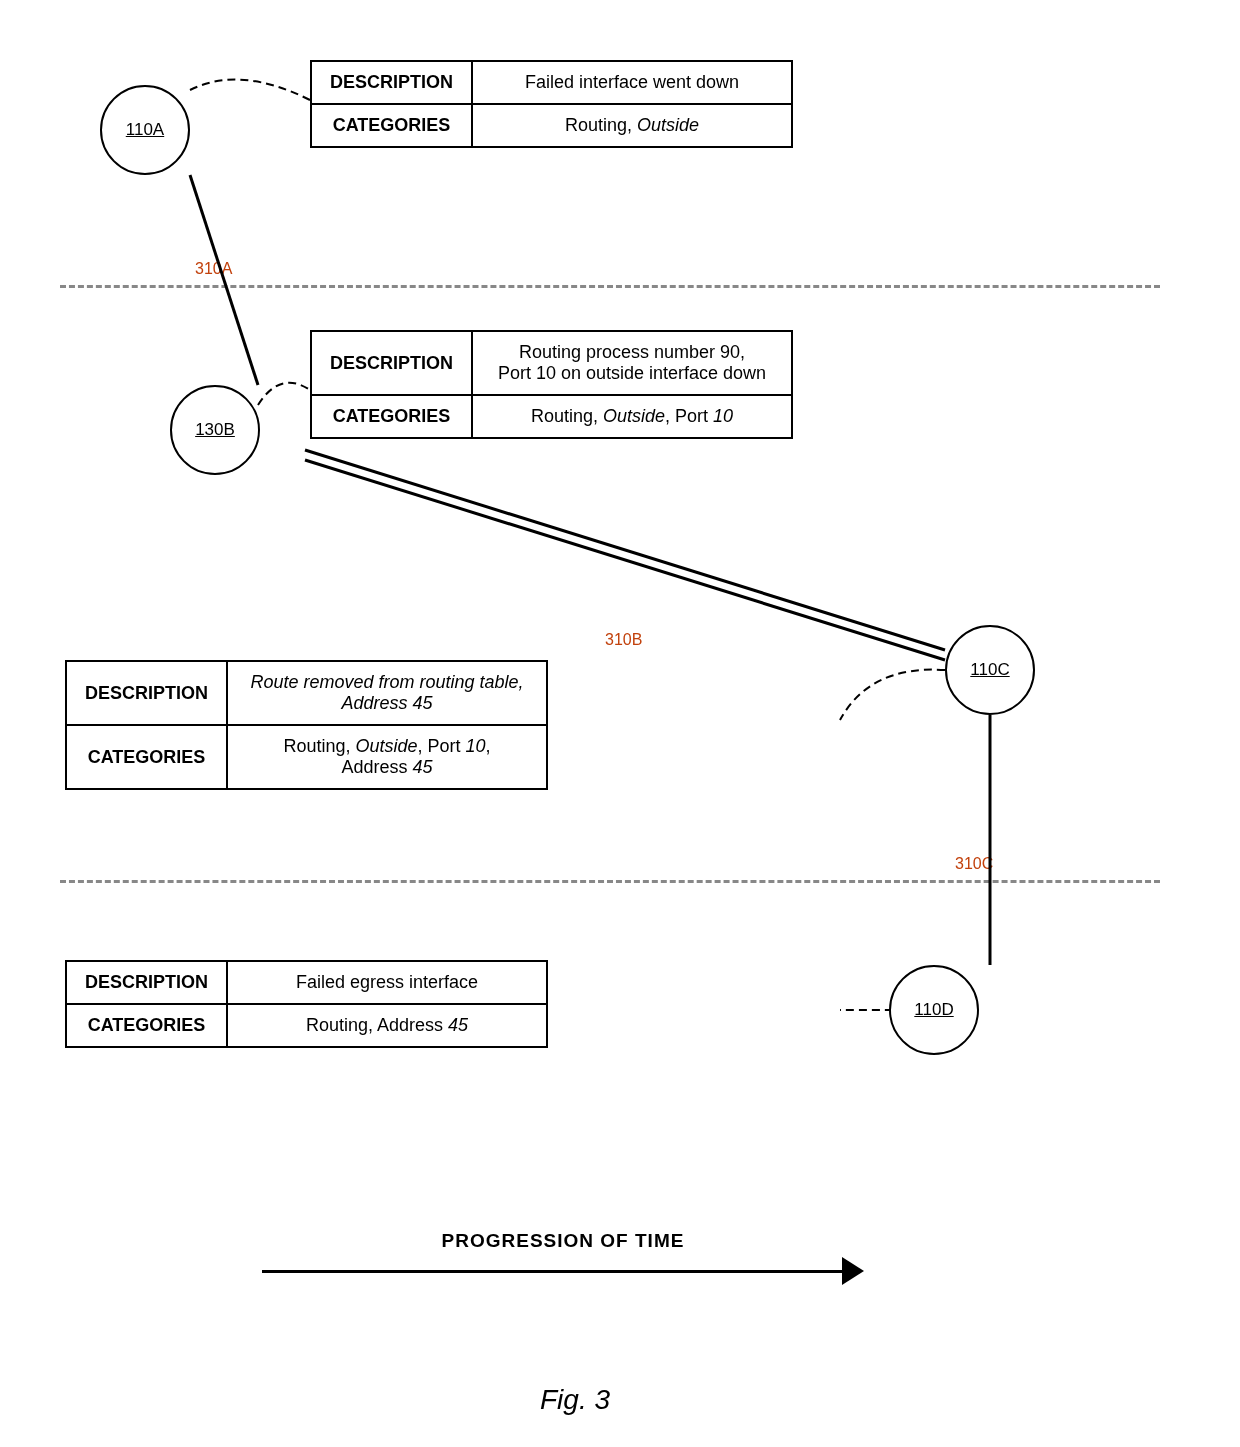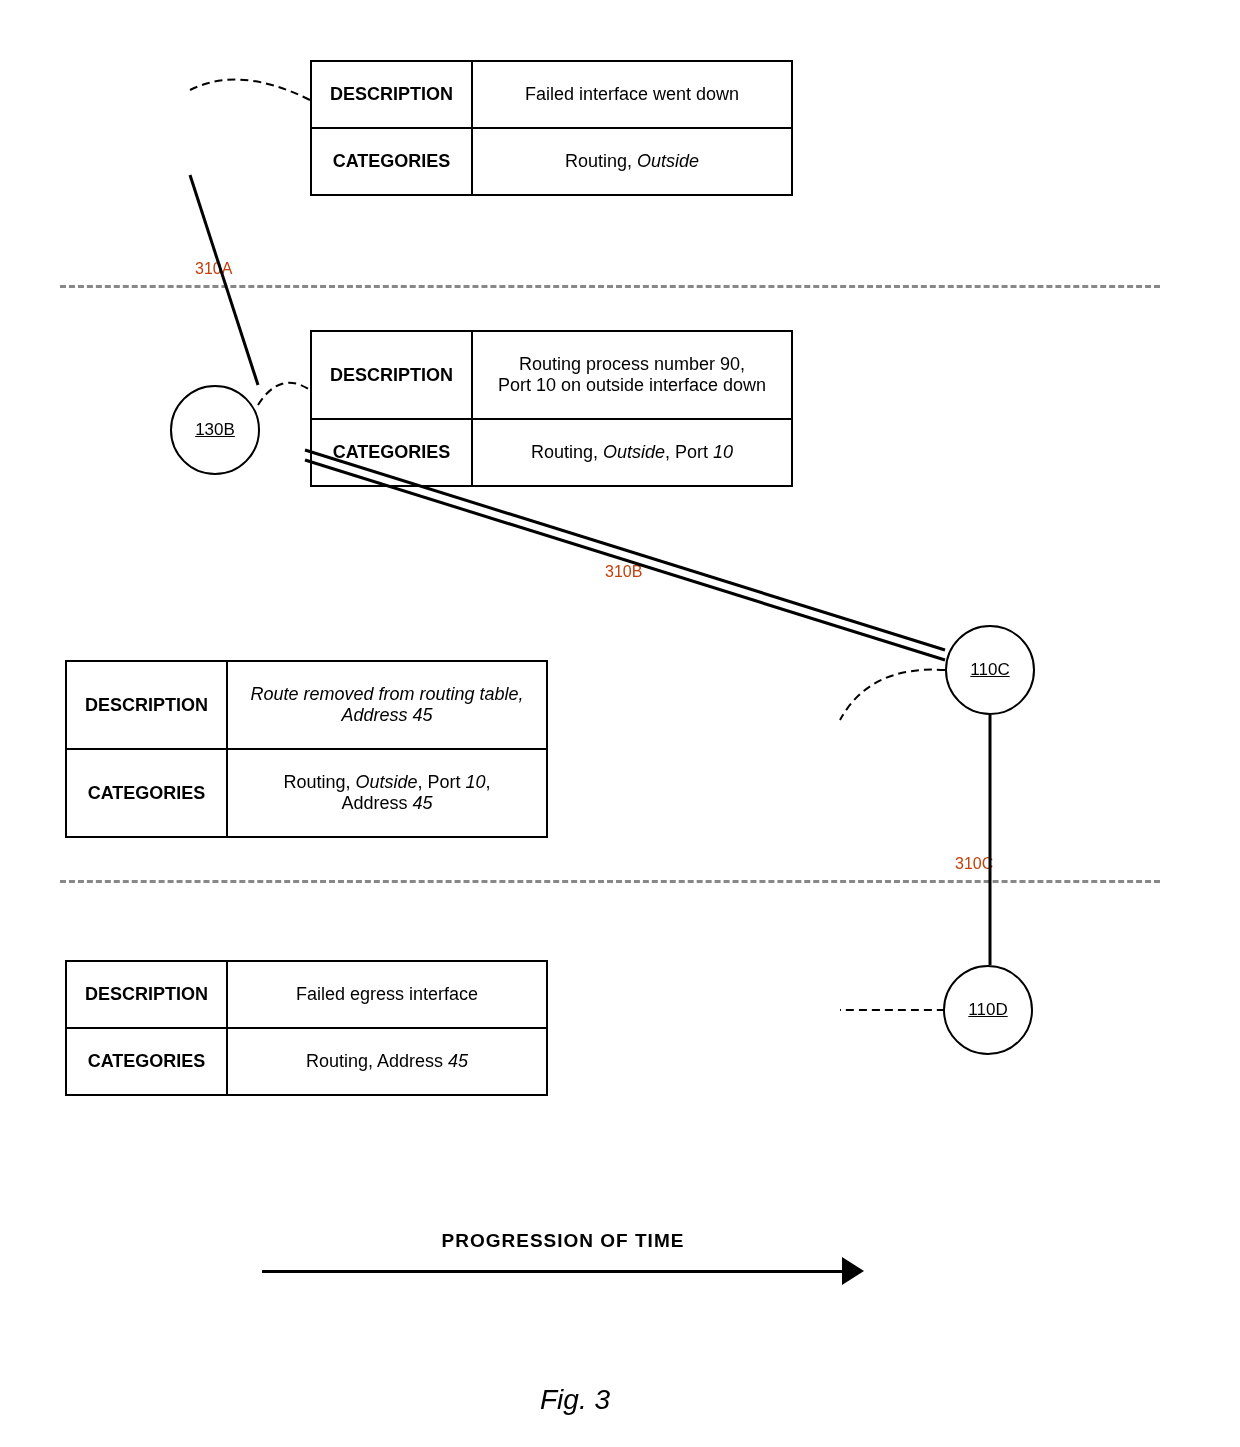--- a/index.html
+++ b/index.html
@@ -18,21 +18,21 @@
       background: #fff;
     }
 
     
     .info-table {
       border-collapse: collapse;
       border: 2px solid #000;
     }
     .info-table td {
       border: 2px solid #000;
-      padding: 22px 18px;
+      padding: 10px 18px;
       font-size: 18px;
       vertical-align: middle;
     }
     .info-table td.label-cell {
       font-weight: bold;
       text-align: center;
       background: #fff;
       white-space: nowrap;
       min-width: 140px;
     }
@@ -148,37 +148,40 @@
     <path d="M 945 670 Q 870 665 840 720" stroke="#000" stroke-width="2" fill="none" stroke-dasharray="8,5"></path>
 
     <line x1="990" y1="715" x2="990" y2="965" stroke="#000" stroke-width="3"></line>
 
     <path d="M 945 1010 Q 870 1010 840 1010" stroke="#000" stroke-width="2" fill="none" stroke-dasharray="8,5"></path>
   </svg>
 
   <div class="dashed-line" style="top: 285px;"></div>
   <div class="dashed-line" style="top: 880px;"></div>
 
+  <div class="node-circle" style="left: 100px; top: 85px;">
+    <span>110A</span>
+  </div>
 
   <div class="node-circle" style="left: 170px; top: 385px;">
     <span>130B</span>
   </div>
 
   <div class="node-circle" style="left: 945px; top: 625px;">
     <span>110C</span>
   </div>
 
-  <div class="node-circle" style="left: 943px; top: 965px;">
+  <div class="node-circle" style="left: 889px; top: 965px;">
     <span>110D</span>
   </div>
 
   <div class="node-label" style="left: 195px; top: 260px;">
     <span>310A</span>
   </div>
-  <div class="node-label" style="left: 605px; top: 563px;">
+  <div class="node-label" style="left: 605px; top: 631px;">
     <span>310B</span>
   </div>
   <div class="node-label" style="left: 955px; top: 855px;">
     <span>310C</span>
   </div>
 
   <div class="table-wrap" style="left: 310px; top: 60px;">
     <table class="info-table">
       <tbody>
           <tr>

